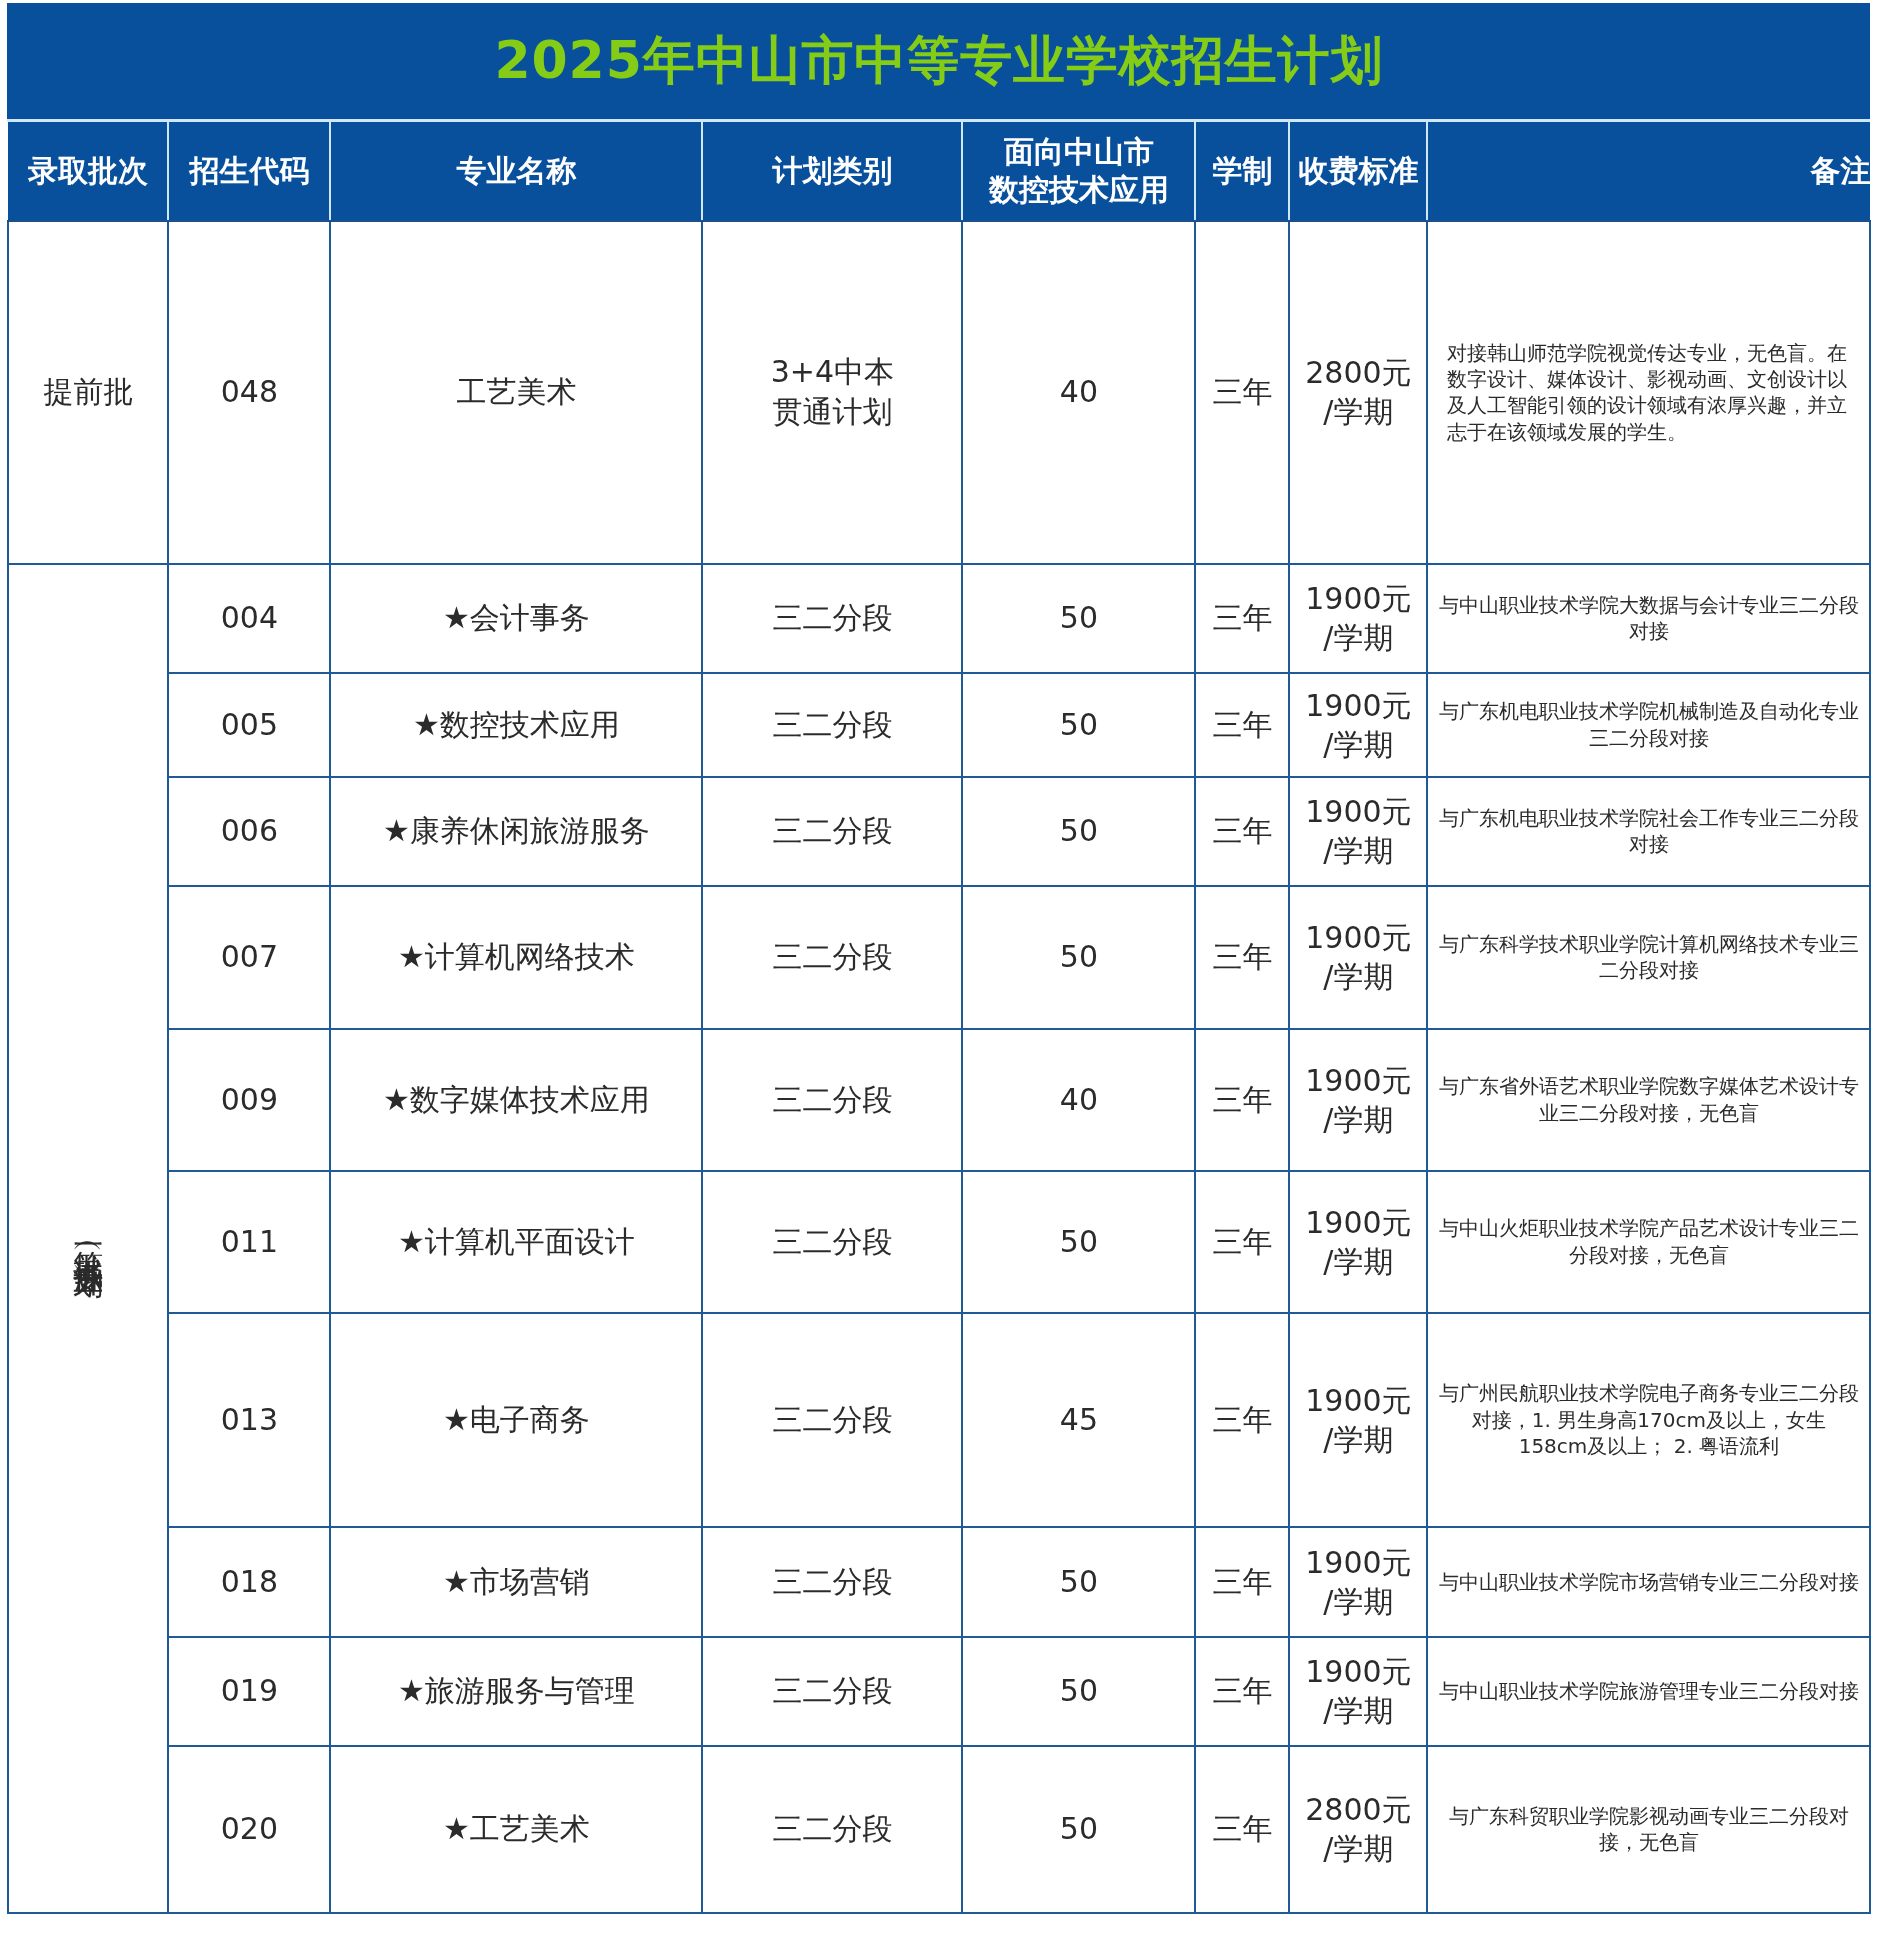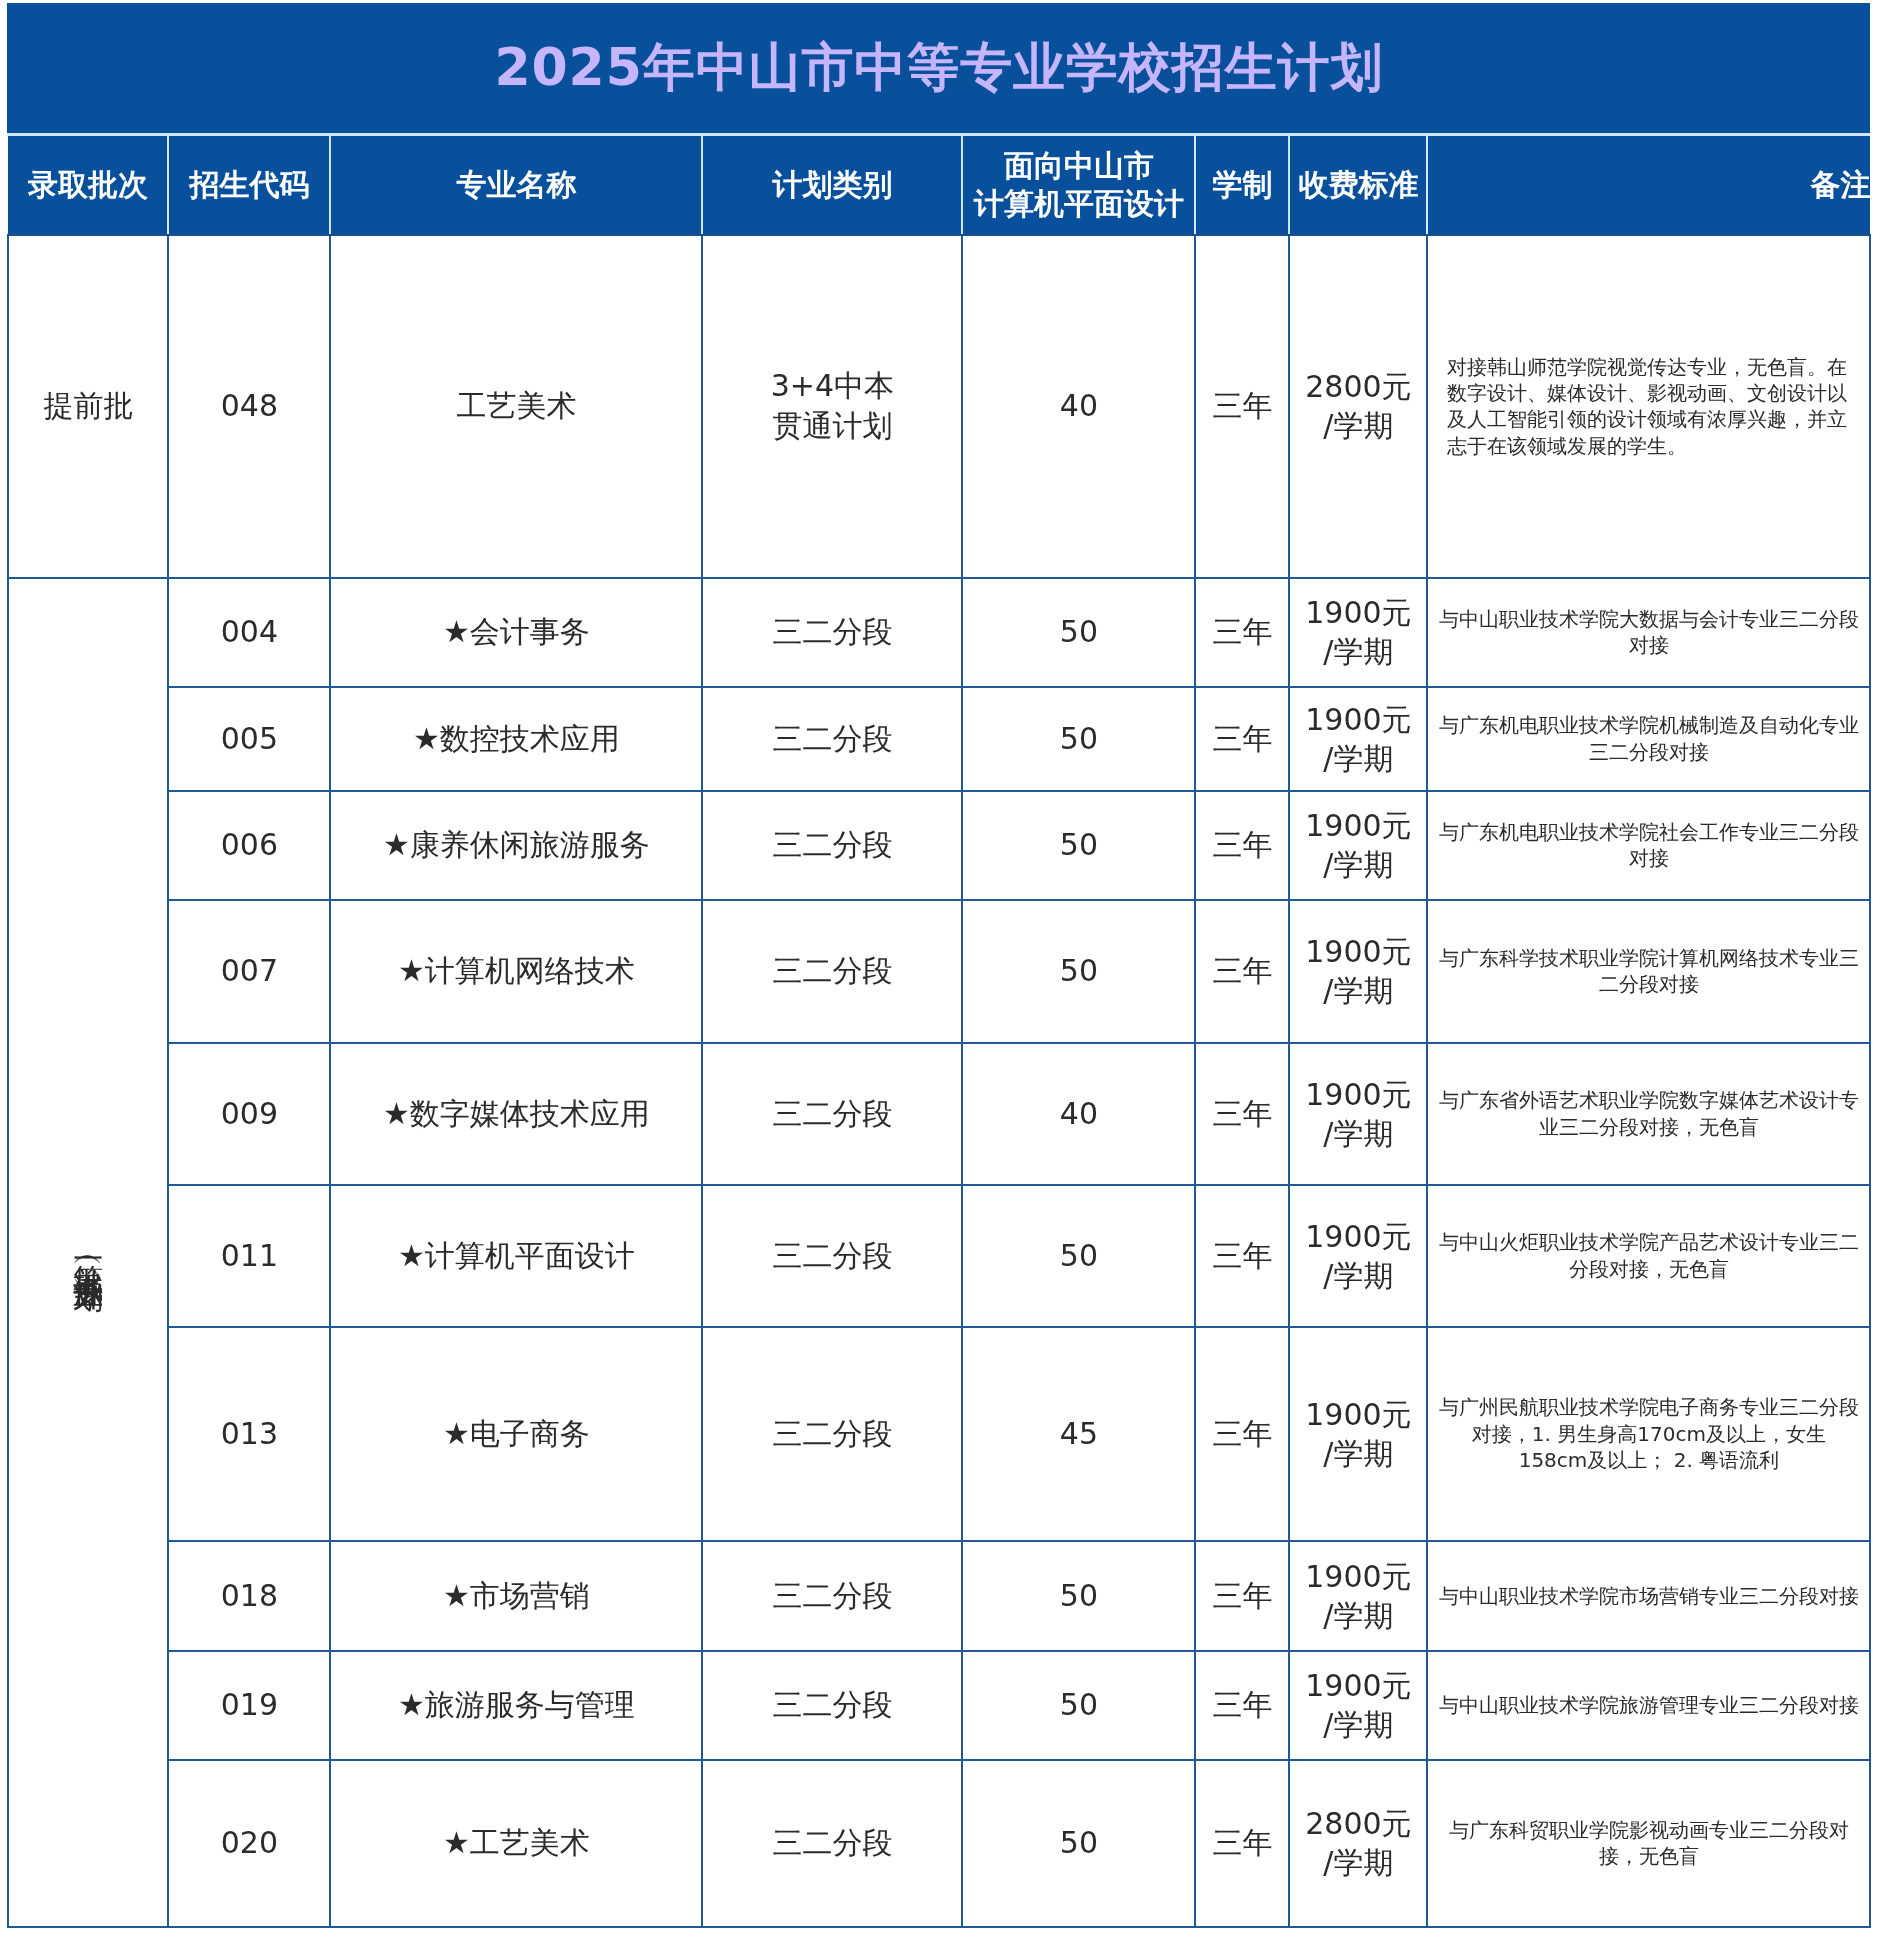--- a/index.html
+++ b/index.html
@@ -1,19 +1,19 @@
 <!DOCTYPE html>
 <html style="font-size:15px"><head>
 <meta charset="utf-8">
 <style>
   html, body { margin: 0; padding: 0; background: #ffffff; }
   body { width: 1880px; height: 1951px; position: relative; overflow: hidden;
          font-family: "DejaVu Sans", "Liberation Sans", sans-serif; color: #2b2b2b; }
   .sheet { position: absolute; left: 7.4px; top: 2.8px; width: 1863px; }
-  .title-bar { height: 133px; background: #08509c; color: #c4b5fd;
+  .title-bar { height: 119px; background: #08509c; color: #84cc16;
                display: flex; align-items: center; justify-content: center;
                font-size: 52px; font-weight: bold; letter-spacing: 0.9px;
                border-bottom: 3.7px solid #cfe8f7; box-sizing: border-box; }
   table { border-collapse: collapse; table-layout: fixed; width: 1863px; }
   th { background: #08509c; color: #ffffff; font-weight: bold; font-size: 30px;
        height: 98px; border-left: 2.8px solid #cfe8f7; border-right: 2.8px solid #cfe8f7;
        border-bottom: 2.8px solid #1d4f8a; line-height: 1.25; padding: 0; text-align: center; }
   th:first-child { border-left: none; }
   th:last-child { border-right: none; text-align: right; }
   td { border: 2.8px solid #1f5a96; text-align: center; vertical-align: middle;
@@ -43,21 +43,21 @@
         <col style="width:443px">
     </colgroup>
     <thead>
       <tr>
         <th>录取批次</th>
         <th>招生代码</th>
         <th>专业名称</th>
         <th>计划类别</th>
         <th>
           <div>面向中山市</div>
-          <div>计算机平面设计</div>
+          <div>数控技术应用</div>
         </th>
         <th>学制</th>
         <th>收费标准</th>
         <th>备注</th>
       </tr>
     </thead>
     <tbody>
 
       <tr style="height:343px">
         <td>提前批</td>

